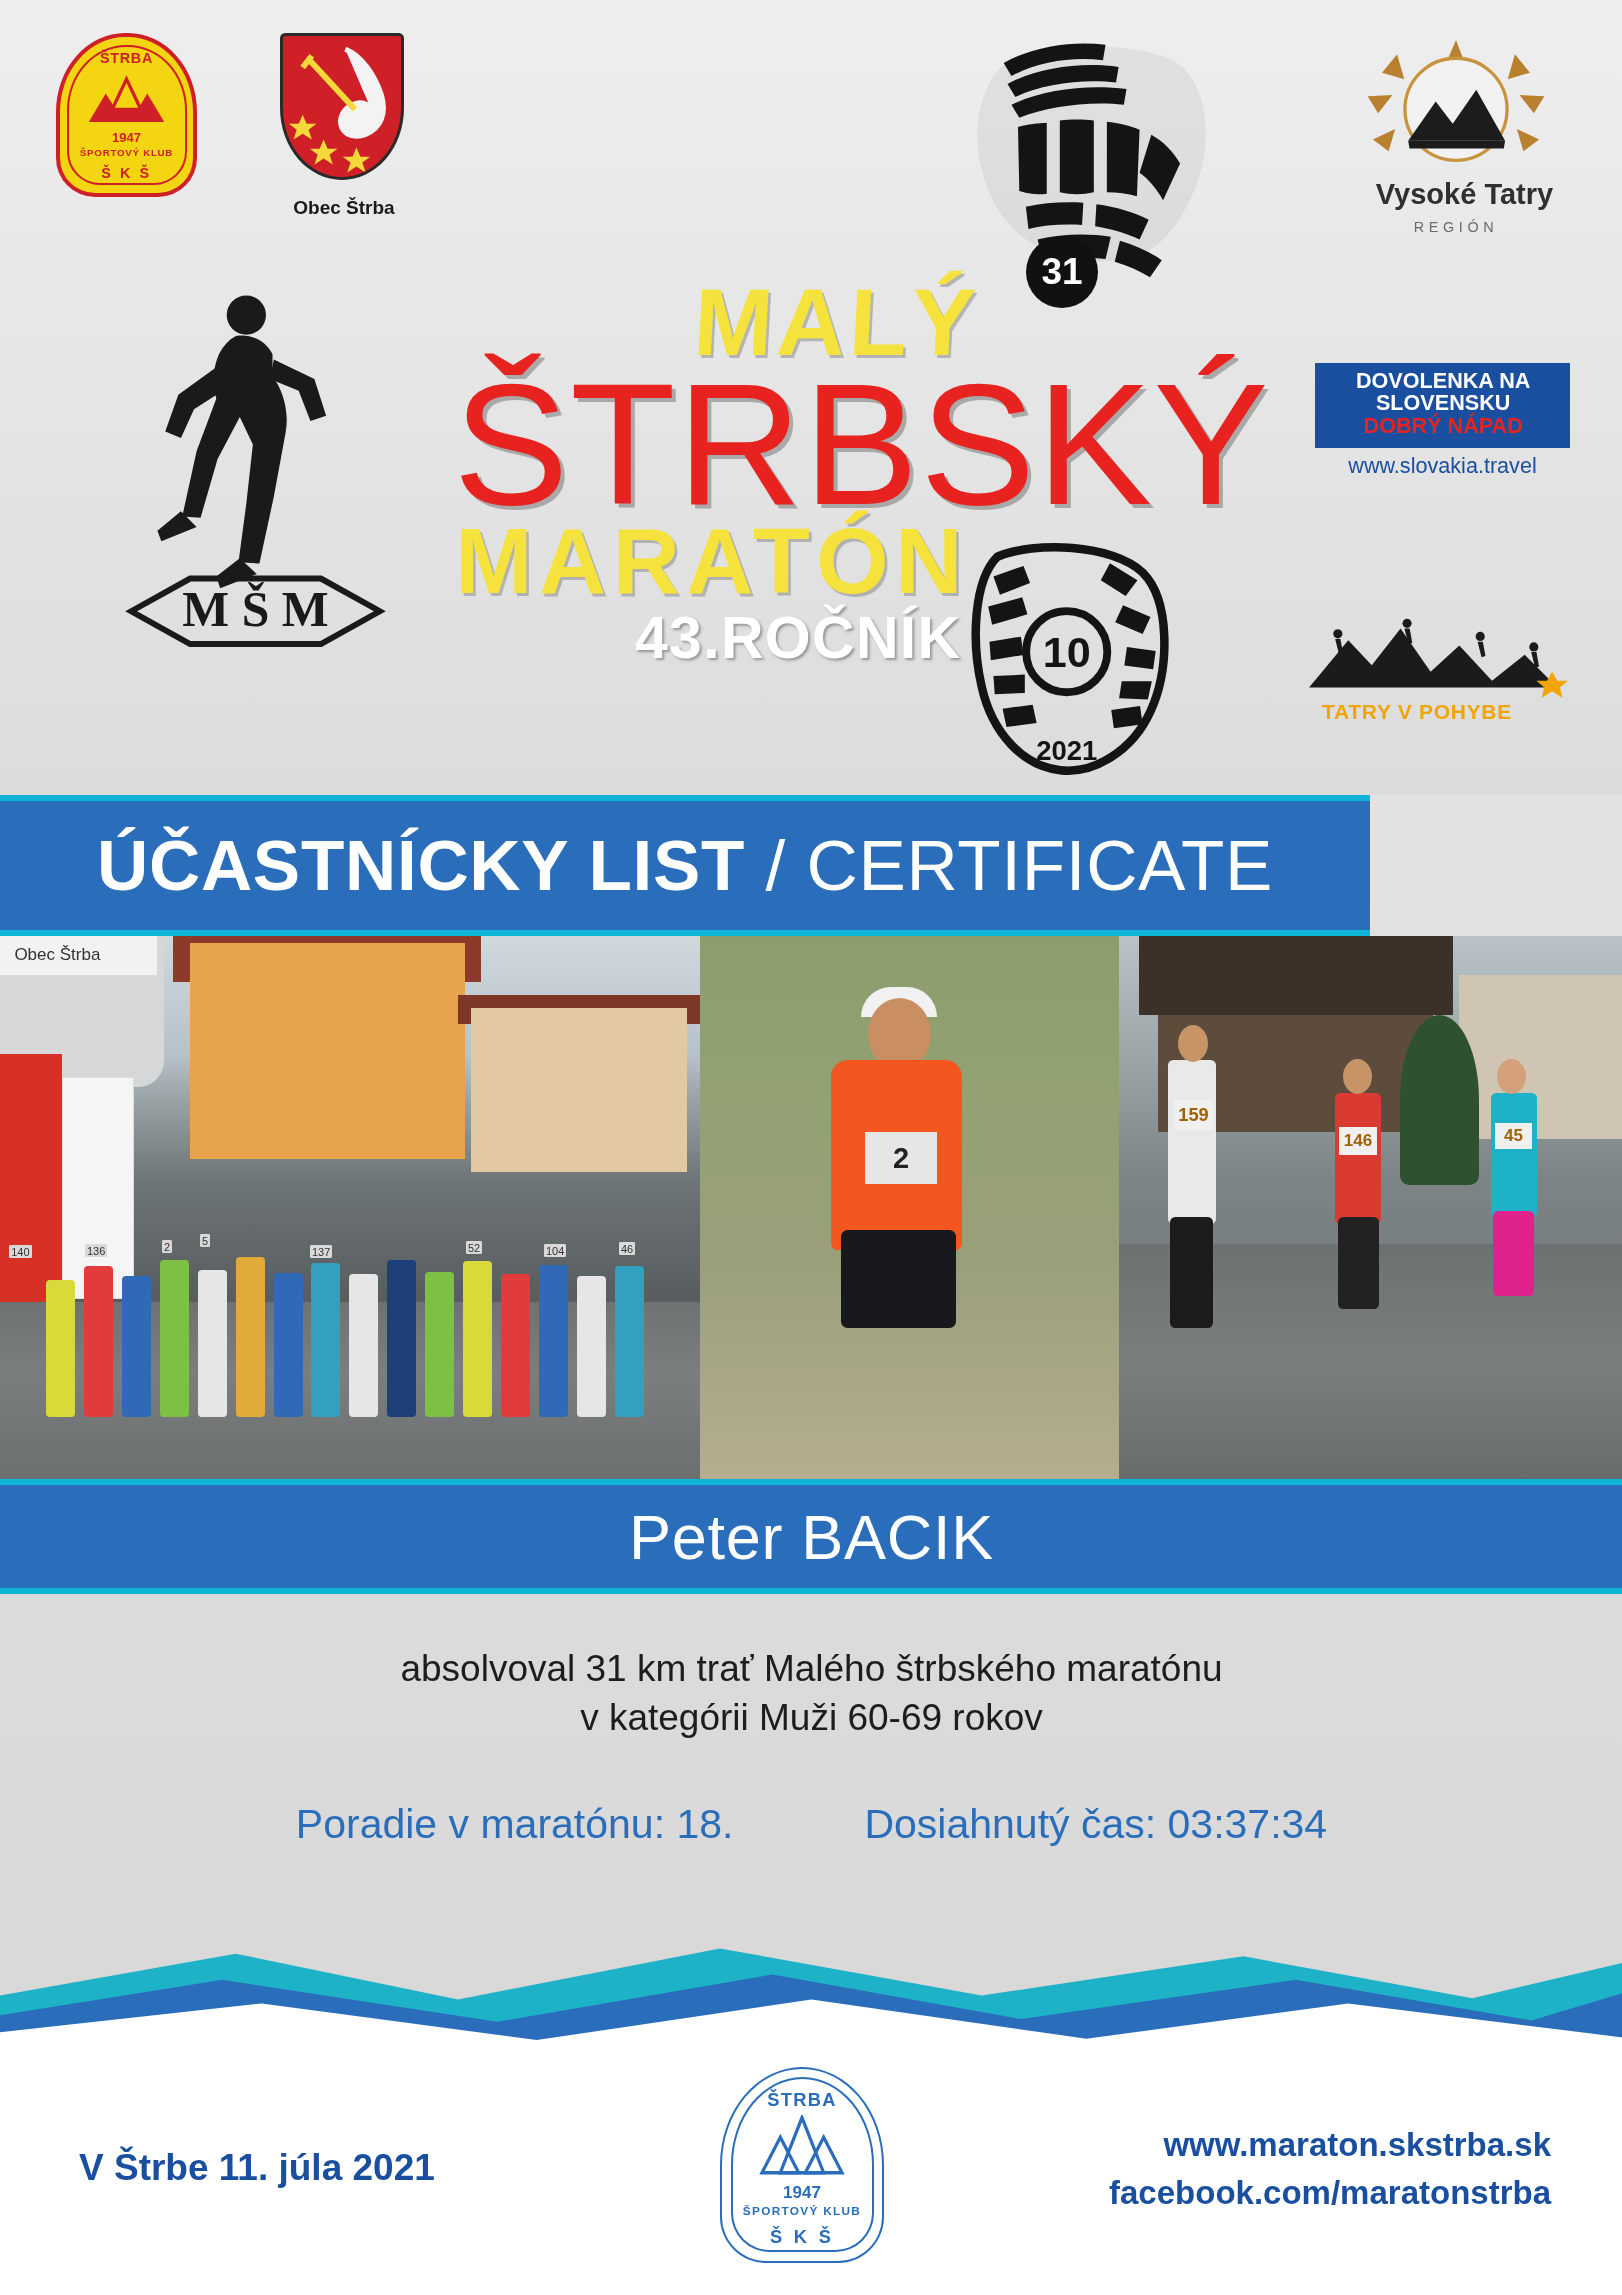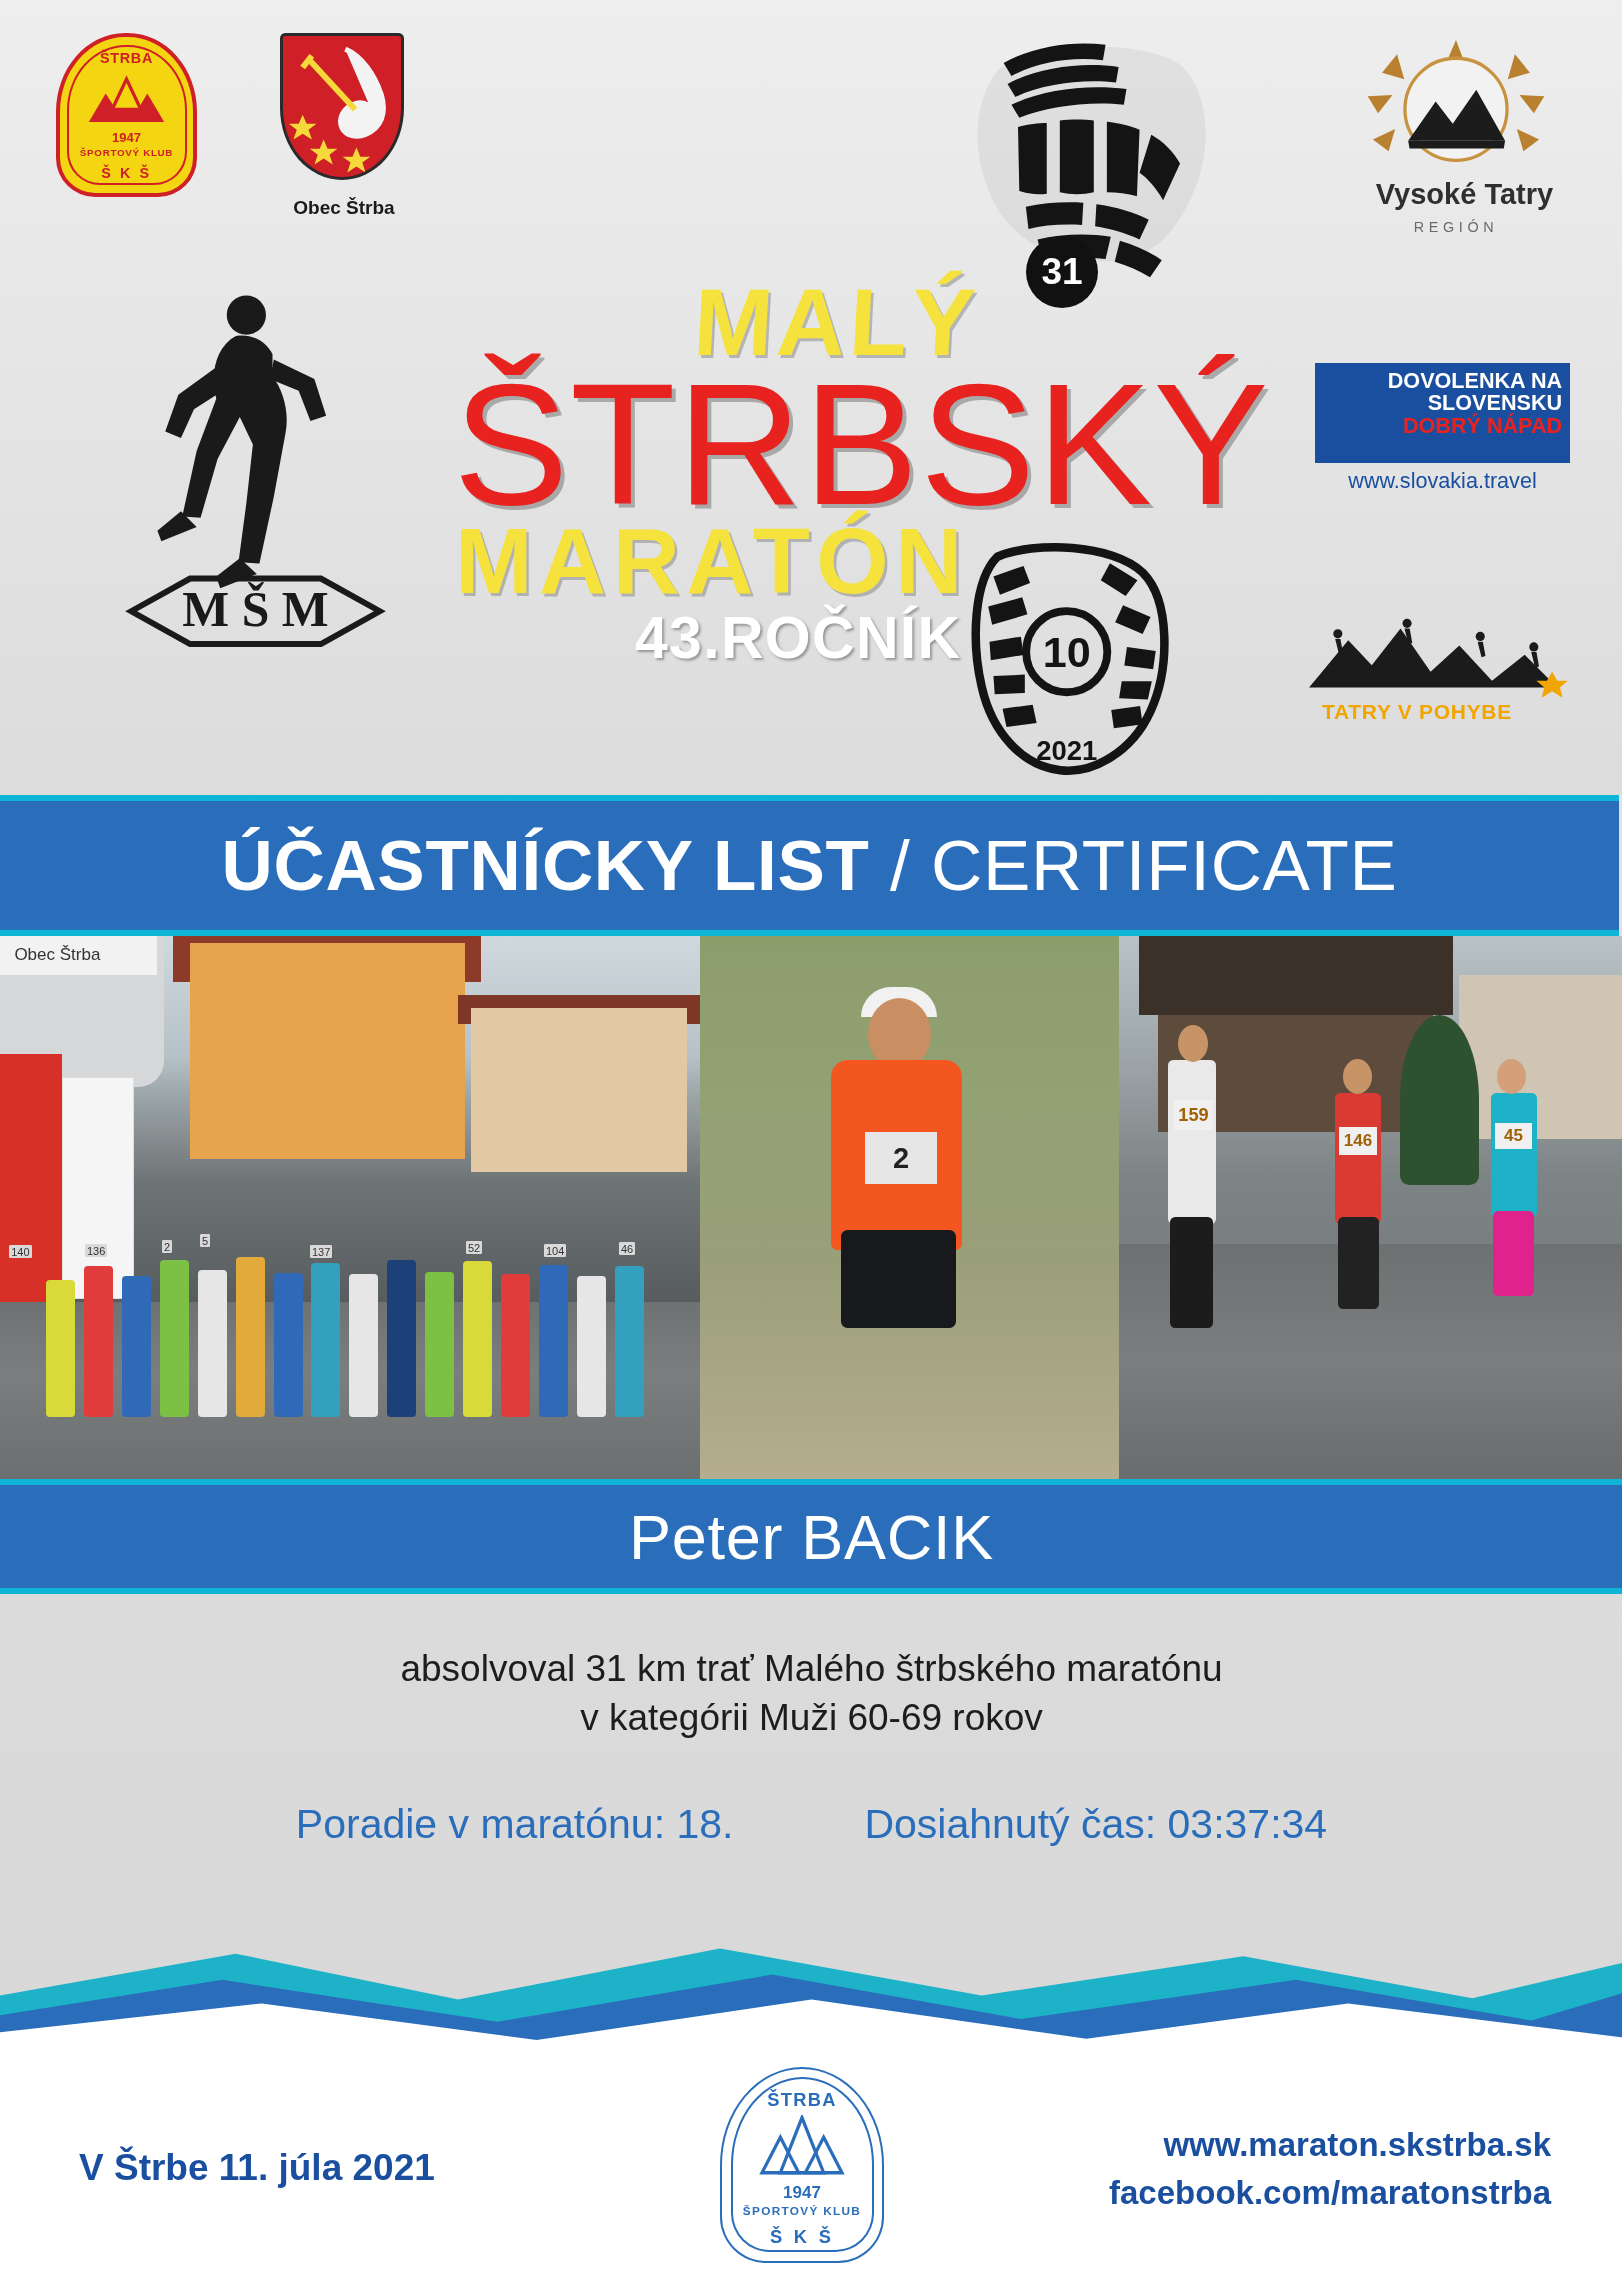--- a/index.html
+++ b/index.html
@@ -247,23 +247,23 @@
   .sk-travel {
     position: absolute;
     left: 1315px;
     top: 363px;
     width: 255px;
     text-align: center;
   }
   .sk-travel .box {
     background: #1a4fa0;
     padding: 6.5px 7.9px 9.2px 9.2px;
-    text-align: right;
-    position: relative;
-    height: 100px;
+    text-align: center;
+    position: relative;
+    height: 85px;
     box-sizing: border-box;
   }
   .sk-travel .l1 {
     font-size: 21.6px;
     font-weight: bold;
     color: #ffffff;
     line-height: 1.05;
   }
   .sk-travel .l2 {
     font-size: 21.6px;
@@ -300,21 +300,21 @@
     text-align: center;
     font-size: 21px;
     font-weight: bold;
     color: #f0a500;
     letter-spacing: 0.7px;
   }
 
   
   .bar-cert {
     position: relative;
-    width: 1619px;
+    width: 1370px;
     height: 141px;
     background: #2a6ebb;
     border-top: 6.5px solid #0fb5d6;
     border-bottom: 6.5px solid #0fb5d6;
     display: flex;
     align-items: center;
     justify-content: center;
     box-sizing: border-box;
     text-align: center;
   }

